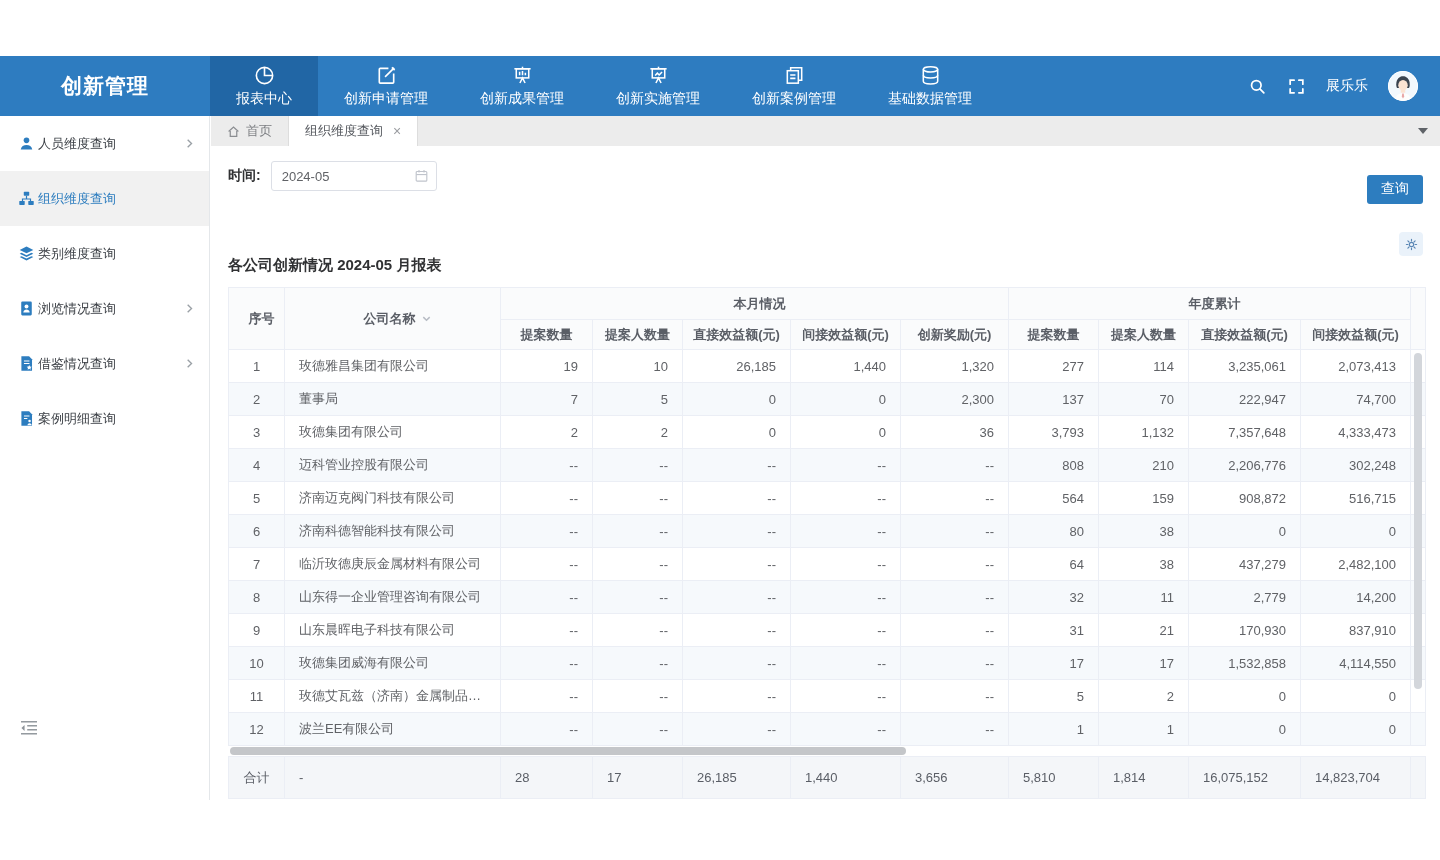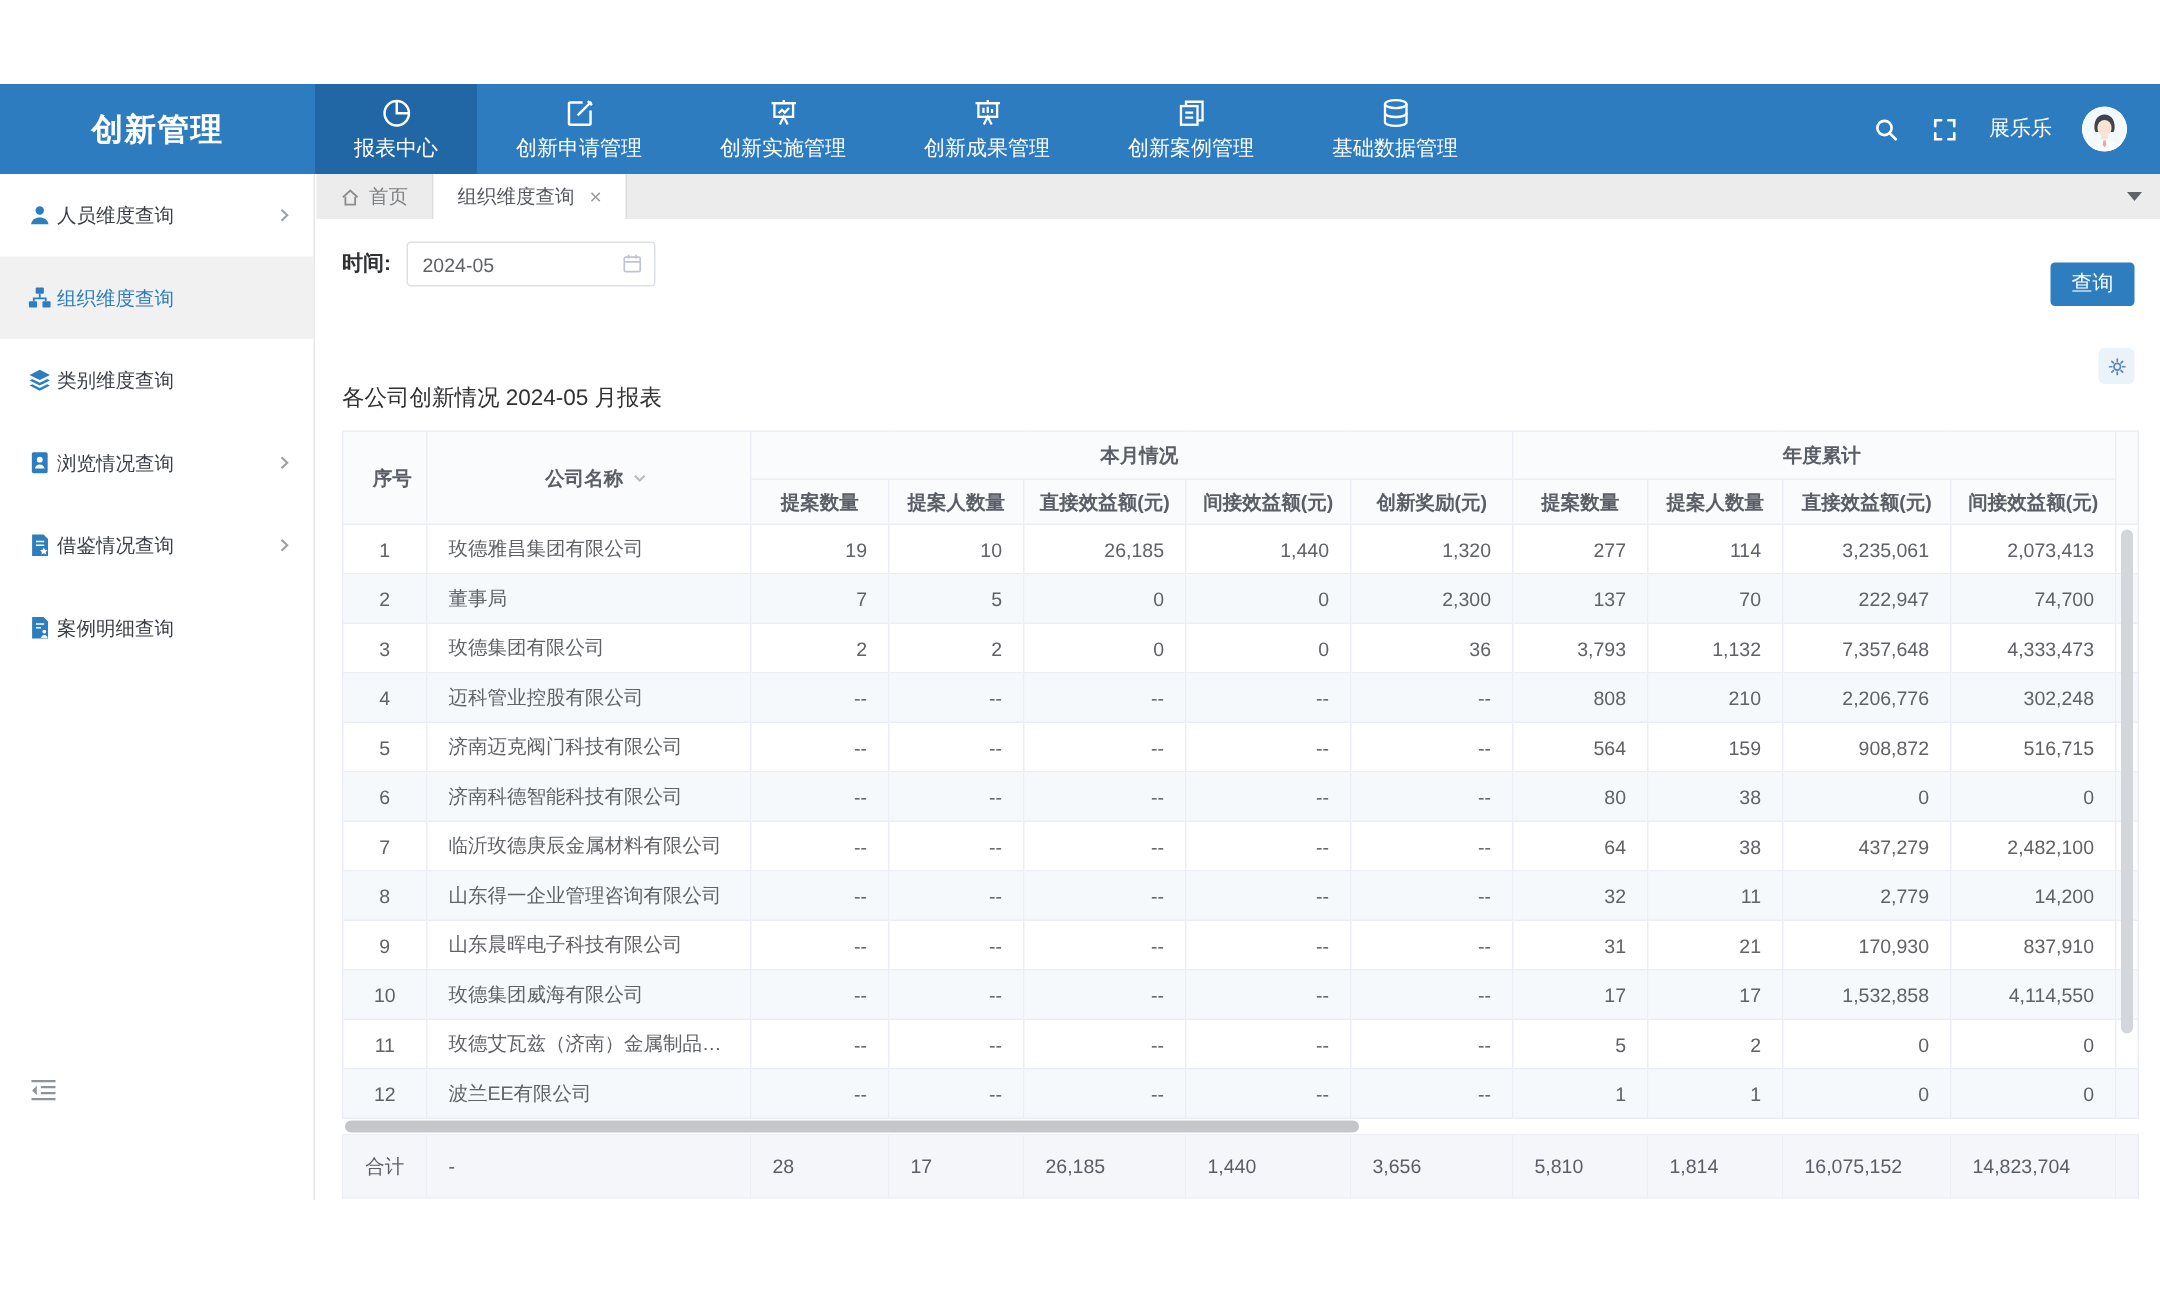--- a/index.html
+++ b/index.html
@@ -46,21 +46,21 @@
   .content { position:absolute; top:146px; left:211px; width:1229px; height:666px; background:#fff; padding:14px 17px 0 17px; }
   .filter-row { display:flex; align-items:center; height:32px; }
   .filter-label { font-size:14px; font-weight:bold; color:#303133; margin-right:10px; }
   .date-input-wrap { position:relative; width:166px; }
   .date-input { width:166px; height:30px; border:1px solid #dcdfe6; border-radius:3px; padding:0 28px 0 10px; font-size:13px; color:#606266; font-family:inherit; outline:none; }
   .cal-icon { position:absolute; right:8px; top:7px; color:#c0c4cc; pointer-events:none; }
   .cal-icon svg { width:15px; height:15px; }
   .query-btn { margin-left:auto; width:56px; height:29px; background:var(--primary,#2d7dbf); border:none; border-radius:3px; color:#fff; font-size:14px; font-family:inherit; cursor:pointer;margin-top:26px; }
 
   .title-row { display:flex; align-items:center; margin-top:21px; }
-  .report-title { font-size:15px; font-weight:normal; color:#303133;margin-top:43px; }
+  .report-title { font-size:15px; font-weight:bold; color:#303133;margin-top:43px; }
   .gear-btn { margin-left:auto; width:24px; height:24px; background:#eaf2fa; border-radius:4px; display:flex; align-items:center; justify-content:center; color:#5b87b5; cursor:pointer; }
   .gear-btn svg { width:15px; height:15px; }
 
   
   .table-wrap { position:relative; margin-top:12px; width:1197px; }
   table { border-collapse:collapse; table-layout:fixed; width:1197px; }
   th, td { border:1px solid var(--table-border,#ebeef5); font-size:13px; overflow:hidden; white-space:nowrap; }
   thead th { background:#fafbfc; color:#5a5e66; font-weight:bold; text-align:center; }
   tr.group-row th { height:32px;padding-left:10px; }
   tr.sub-row th { height:30px; }
@@ -106,38 +106,38 @@
             <path d="M17.6 3.5L20.5 6.4"></path>
           </svg>
         </span>
         <span class="nav-label">创新申请管理</span>
       </div>
       <div class="nav-item">
         <span class="nav-icon">
           <svg viewBox="0 0 24 24" fill="none" stroke="#fff" stroke-width="1.6">
             <path d="M3.5 5h17"></path>
             <rect x="5.5" y="5" width="13" height="9.5"></rect>
-            <path d="M8.5 12l2.3-2.4 1.9 1.9 3-3.2"></path>
+            <path d="M9 8.2v3.6M12 7.4v4.4M15 9v2.8"></path>
             <path d="M12 2.8V5"></path>
             <path d="M9.3 19.8l2.7-5.3 2.7 5.3"></path>
           </svg>
         </span>
-        <span class="nav-label">创新实施管理</span>
+        <span class="nav-label">创新成果管理</span>
       </div>
       <div class="nav-item">
         <span class="nav-icon">
           <svg viewBox="0 0 24 24" fill="none" stroke="#fff" stroke-width="1.6">
             <path d="M3.5 5h17"></path>
             <rect x="5.5" y="5" width="13" height="9.5"></rect>
-            <path d="M9 8.2v3.6M12 7.4v4.4M15 9v2.8"></path>
+            <path d="M8.5 12l2.3-2.4 1.9 1.9 3-3.2"></path>
             <path d="M12 2.8V5"></path>
             <path d="M9.3 19.8l2.7-5.3 2.7 5.3"></path>
           </svg>
         </span>
-        <span class="nav-label">创新成果管理</span>
+        <span class="nav-label">创新实施管理</span>
       </div>
       <div class="nav-item">
         <span class="nav-icon">
           <svg viewBox="0 0 24 24" fill="none" stroke="#fff" stroke-width="1.6">
             <path d="M8 7V4h11.5v13H16"></path>
             <rect x="4.5" y="7" width="11.5" height="13"></rect>
             <path d="M7.5 11.5h5.5M7.5 15h5.5"></path>
           </svg>
         </span>
         <span class="nav-label">创新案例管理</span>

